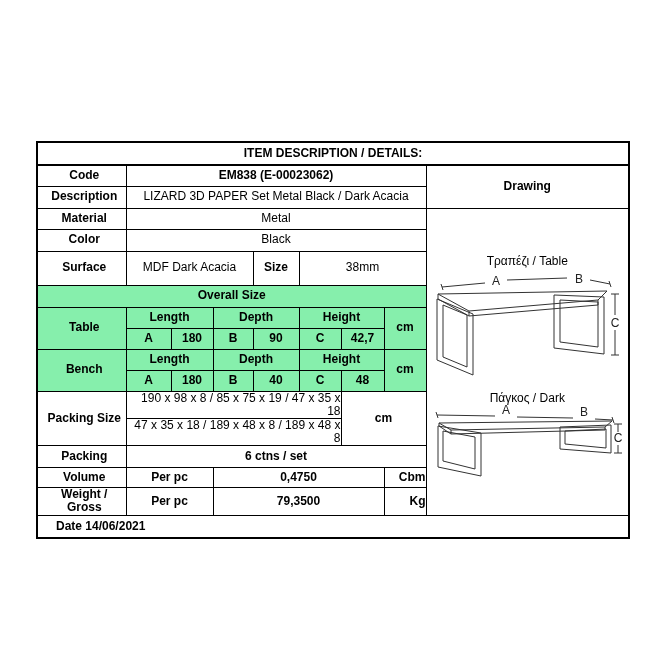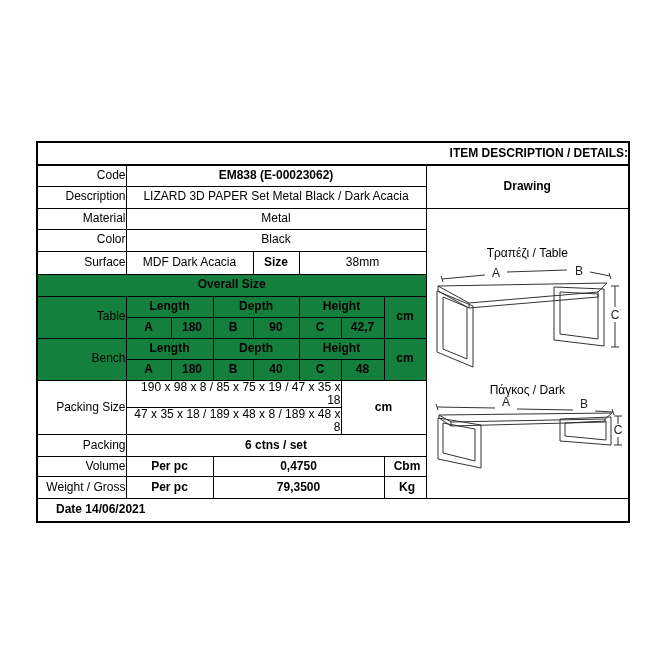--- a/index.html
+++ b/index.html
@@ -2,26 +2,26 @@
 <html><head>
 <meta charset="utf-8">
 <style>
   html,body{margin:0;padding:0;background:#ffffff;}
   .page{position:relative;width:650px;height:650px;background:#ffffff;overflow:hidden;
         font-family:"Liberation Sans", sans-serif;color:#000;}
   table.spec{position:absolute;left:36px;top:141px;width:592px;border-collapse:collapse;
              table-layout:fixed;border:2px solid #000;}
   table.spec td{border:1px solid #000;padding:0;vertical-align:middle;overflow:hidden;
                 font-size:12px;line-height:1.1;}
-  .sheet-title{font-weight:bold;font-size:13px;text-align:right;border-bottom-width:2px !important;}
-  .lbl{font-weight:normal;text-align:right;padding-left:5px !important;font-size:12.5px;}
+  .sheet-title{font-weight:bold;font-size:13px;text-align:center;border-bottom-width:2px !important;}
+  .lbl{font-weight:bold;text-align:center;padding-left:5px !important;font-size:12.5px;}
   .val{text-align:center;font-weight:normal;margin-top:19px;}
   .bld{text-align:center;font-weight:bold;}
-  .unit-left{font-weight:bold;text-align:center;padding-left:4px !important;}
-  .hl{background:#15803d;}
+  .unit-left{font-weight:bold;text-align:right;padding-left:4px !important;}
+  .hl{background:#86efac;}
   .small{font-size:11px;text-align:right;}
   .drawing-cell{vertical-align:top;background:#fff;}
   .drawing-inner{display:flex;flex-direction:column;align-items:center;width:100%;}
   .caption{font-size:12px;font-weight:normal;text-align:center;}
   .cap1{margin-top:21px;}
   .cap2{margin-top:10px;}
   svg{display:block;}
   svg text{font-family:"Liberation Sans", sans-serif;font-size:12px;fill:#222;}
   .date-cell{font-weight:bold;padding-left:18px !important;}
 </style>
@@ -117,21 +117,21 @@
           </svg>
         </div>
       </td>
     </tr>
 
     <tr style="height:22px">
       <td class="lbl">Color</td>
       <td colspan="7" class="val">Black</td>
     </tr>
 
-    <tr style="height:23px">
+    <tr style="height:34px">
       <td class="lbl">Surface</td>
       <td colspan="3" class="val">MDF Dark Acacia</td>
       <td class="bld">Size</td>
       <td colspan="3" class="val">38mm</td>
     </tr>
 
     <tr style="height:22px">
       <td colspan="8" class="bld hl">Overall Size</td>
     </tr>
 

